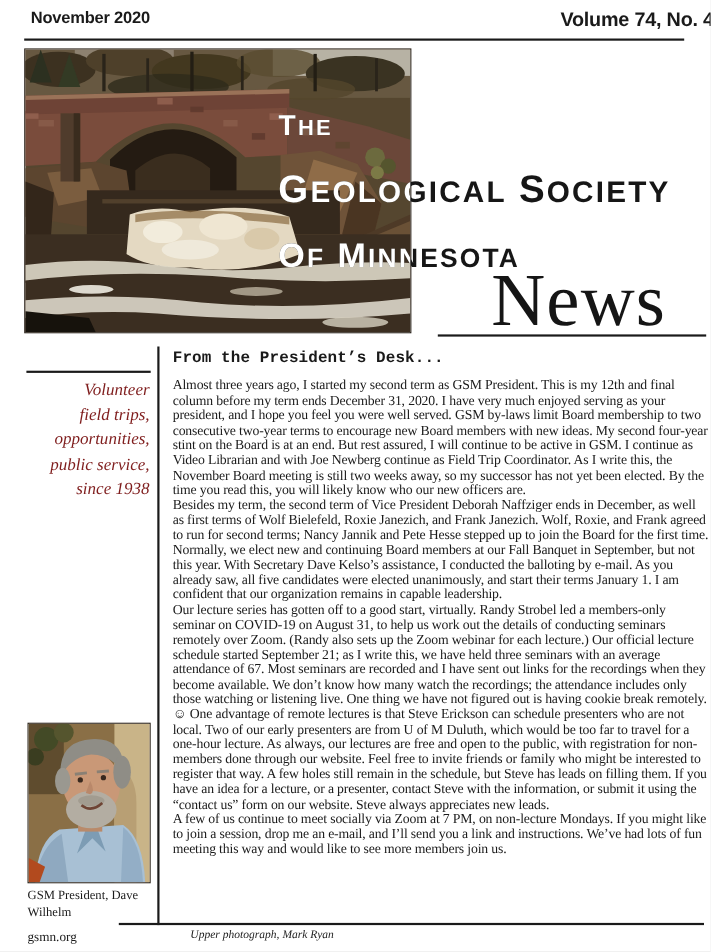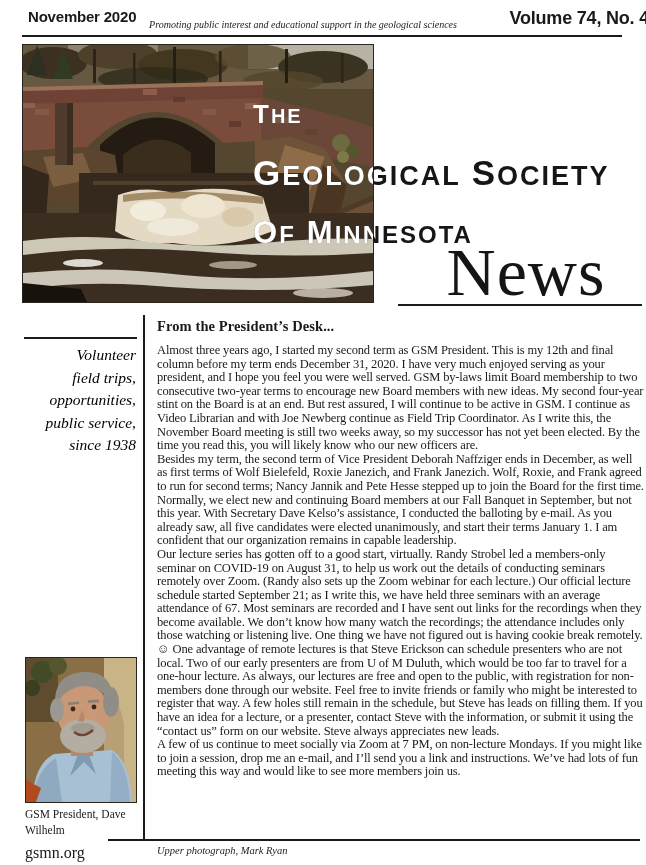--- a/index.html
+++ b/index.html
@@ -30,43 +30,42 @@
   .m3{top:172px;font-size:24px;}  .m3 .big{font-size:31px;}
   .m-gap{display:inline-block;width:11px;}
 
   .news{left:408px;top:238px;width:236px;text-align:center;font-size:68px;line-height:1;
         letter-spacing:1px;color:#151515;font-family:Liberation Serif, serif;}
   .news-rule{left:398px;top:304px;width:244px;height:2px;background:#1a1a1a;}
 
   
   .sb-rule{left:24px;top:337px;width:113px;height:2px;background:#1a1a1a;}
   .sb-tag{left:10px;top:344px;width:126px;text-align:right;font-style:italic;
-          font-size:15.5px;line-height:22.5px;color:#000000;}
+          font-size:15.5px;line-height:22.5px;color:#7f1d1d;}
   .presphoto{left:25px;top:657px;width:110px;height:144px;border:1px solid #2b241c;}
   .presphoto svg{display:block;width:110px;height:144px;}
   .pres-cap{left:25px;top:806px;width:112px;font-size:11.5px;line-height:16px;}
-  .site{left:25px;top:844px;font-size:16px;}
+  .site{left:25px;top:844px;font-size:12px;}
 
   
   .divider{left:143px;top:315px;width:2px;height:526px;background:#1a1a1a;}
-  .art-head{left:157px;top:318px;font-size:14.5px;font-weight:700;letter-spacing:0.1px;}
+  .art-head{left:157px;top:318px;font-size:14.5px;font-weight:700;letter-spacing:0.1px;font-family:Liberation Mono, monospace;}
   .art-body{left:157px;top:344px;width:487px;}
   .art-body p{margin:0;font-size:12.5px;line-height:13.6px;letter-spacing:-0.15px;
               text-align:left;}
   .art-body .bold{font-weight:400;}
   .foot-rule{left:108px;top:839px;width:532px;height:2px;background:#1a1a1a;}
-  .credit{left:157px;top:845px;font-style:italic;font-size:10.5px;color:#222;}
+  .credit{left:173px;top:845px;font-style:italic;font-size:10.5px;color:#222;}
 </style>
 </head>
 <body>
 
 <div class="page">
 
   <div class="abs hdr-date">November 2020</div>
-  <div class="abs hdr-tag">Promoting public interest and educational support in the geological sciences</div>
   <div class="abs hdr-vol">Volume 74, No. 4</div>
   <div class="abs hdr-rule"></div>
 
   <div class="abs bridgephoto">
     <svg viewBox="0 0 350 257">
       <rect width="350" height="257" fill="#55462f"></rect>
       <rect x="0" y="0" width="350" height="44" fill="#675841"></rect>
       <rect x="225" y="0" width="125" height="24" fill="#b7b2a4"></rect>
       <rect x="45" y="0" width="90" height="12" fill="#8d8170"></rect>
       <g>

